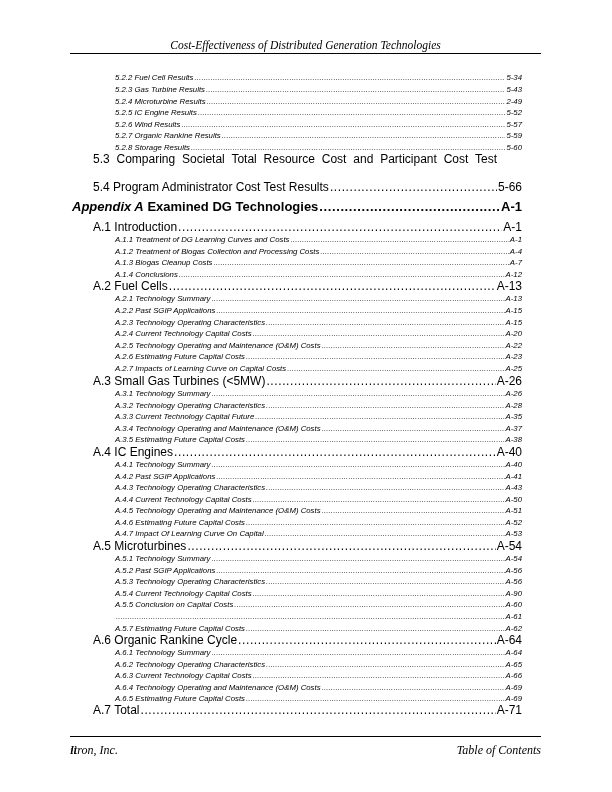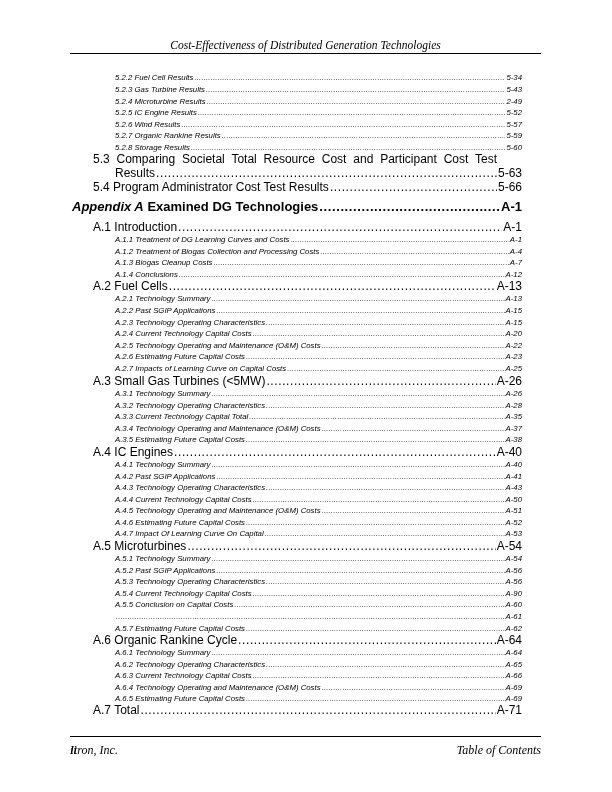--- a/index.html
+++ b/index.html
@@ -78,25 +78,20 @@
       <span class="page">5-59</span>
     </div>
   <div class="entry sub" style="top:141.5px">
       <span class="label">5.2.8 Storage Results</span>
       <span class="leader"></span>
       <span class="page">5-60</span>
     </div>
 
   <div class="entry sec wrap" style="top:152px">
     <div class="first-line">5.3 Comparing Societal Total Resource Cost and Participant Cost Test</div>
-    <div class="second-line">
-        <span class="label">Results</span>
-        <span class="leader"></span>
-        <span class="page">5-63</span>
-      </div>
   </div>
 
   <div class="entry sec" style="top:180px">
       <span class="label">5.4 Program Administrator Cost Test Results</span>
       <span class="leader"></span>
       <span class="page">5-66</span>
     </div>
 
   <div class="entry app" style="top:199px">
       <span class="label"><span class="app-prefix">Appendix A</span> <span>Examined DG Technologies</span></span>
@@ -180,21 +175,21 @@
       <span class="label">A.3.1 Technology Summary</span>
       <span class="leader"></span>
       <span class="page">A-26</span>
     </div>
   <div class="entry sub" style="top:399.5px">
       <span class="label">A.3.2 Technology Operating Characteristics</span>
       <span class="leader"></span>
       <span class="page">A-28</span>
     </div>
   <div class="entry sub" style="top:411px">
-      <span class="label">A.3.3 Current Technology Capital Total</span>
+      <span class="label">A.3.3 Current Technology Capital Future</span>
       <span class="leader"></span>
       <span class="page">A-35</span>
     </div>
   <div class="entry sub" style="top:422.5px">
       <span class="label">A.3.4 Technology Operating and Maintenance (O&amp;M) Costs</span>
       <span class="leader"></span>
       <span class="page">A-37</span>
     </div>
   <div class="entry sub" style="top:434px">
       <span class="label">A.3.5 Estimating Future Capital Costs</span>

